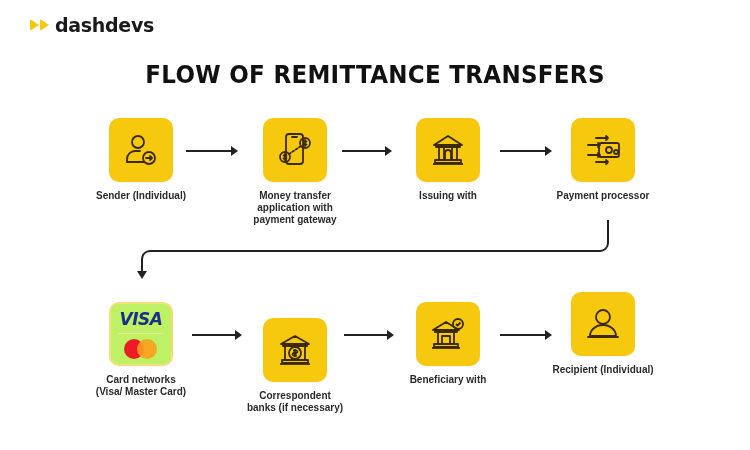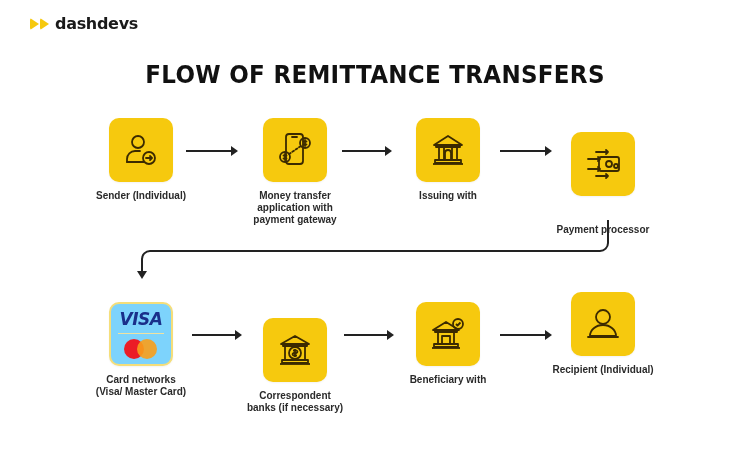--- a/index.html
+++ b/index.html
@@ -2,27 +2,27 @@
 <html><head>
 <meta charset="utf-8">
 <style>
   * { box-sizing: border-box; margin: 0; padding: 0; }
   html, body { width: 750px; height: 450px; background: #ffffff; overflow: hidden; }
   body { position: relative; font-family: "Liberation Sans", "DejaVu Sans", sans-serif; color: #1b1b1b; }
 
   .logo { position: absolute; left: 30px; top: 14px; display: flex; align-items: center; gap: 6px; }
   .logo-mark { display: flex; gap: 1px; }
   .logo-mark span { width: 0; height: 0; border-top: 6px solid transparent; border-bottom: 6px solid transparent; border-left: 9px solid #f6c90e; border-radius: 2px; }
-  .logo-text { font-family: "DejaVu Sans", sans-serif; font-weight: bold; font-size: 16px; color: #1a1a1a; letter-spacing: -0.3px; }
+  .logo-text { font-family: "DejaVu Sans", sans-serif; font-weight: bold; font-size: 19px; color: #1a1a1a; letter-spacing: -0.3px; }
 
   .title { position: absolute; left: 0; width: 750px; top: 62px; text-align: center; font-family: "DejaVu Sans", sans-serif; font-weight: 900; font-size: 23px; letter-spacing: 0.3px; color: #111; transform: scaleY(1.05); }
 
   .node { position: absolute; width: 130px; display: flex; flex-direction: column; align-items: center; }
   .tile { width: 64px; height: 64px; border-radius: 10px; background: #f6c90e; display: flex; align-items: center; justify-content: center; box-shadow: 0 1px 2px rgba(0,0,0,0.05); }
-  .tile.card { background: #7dd3fc; border: 2px solid #f5de7a; flex-direction: column; text-align: right; }
+  .tile.card { background: #bef264; border: 2px solid #f5de7a; flex-direction: column; text-align: right; }
   .label { margin-top: 8px; font-size: 10px; font-weight: bold; line-height: 12px; text-align: center; color: #2a2a2a; white-space: pre-line; }
 
   .arrow { position: absolute; height: 2px; background: #222; }
   .arrow::after { content: ""; position: absolute; right: -2px; top: -4px; border-top: 5px solid transparent; border-bottom: 5px solid transparent; border-left: 7px solid #222; }
 
   .connector { position: absolute; }
 
   .visa { font-family: "DejaVu Sans", sans-serif; font-weight: 900; font-style: italic; font-size: 17px; color: #1a2f8a; letter-spacing: -0.5px; }
   .card-div { width: 46px; height: 1px; background: #f0e2a0; margin: 4px 0 5px; }
   .mc { position: relative; width: 34px; height: 20px; }
@@ -86,21 +86,21 @@
       <path d="M16 28 v-6 a3 3 0 0 1 6 0 v6"></path>
       <path d="M6 29 h26 v3 h-26 z"></path>
       <path d="M4 33 h30"></path>
     </svg>
   </div>
   <div class="label">Issuing with</div>
 </div>
 
 <div class="arrow" style="left:500px; top:150px; width:50px;"></div>
 
-<div class="node" style="left:538px; top:132px;gap:20px;">
+<div class="node" style="left:538px; top:118px;">
   <div class="tile">
     <svg width="40" height="40" viewBox="0 0 40 40" fill="none" stroke="#3b2a00" stroke-width="1.8" stroke-linecap="round" stroke-linejoin="round">
       <path d="M13 8 h12 l-2 -2 M25 8 l-2 2"></path>
       <path d="M5 15 h12 l-2 -2 M17 15 l-2 2"></path>
       <path d="M5 25 h12 l-2 -2 M17 25 l-2 2"></path>
       <path d="M13 32 h12 l-2 -2 M25 32 l-2 2"></path>
       <rect x="16" y="13" width="20" height="14" rx="2"></rect>
       <circle cx="26" cy="20" r="3"></circle>
       <circle cx="33" cy="22" r="2"></circle>
     </svg>

